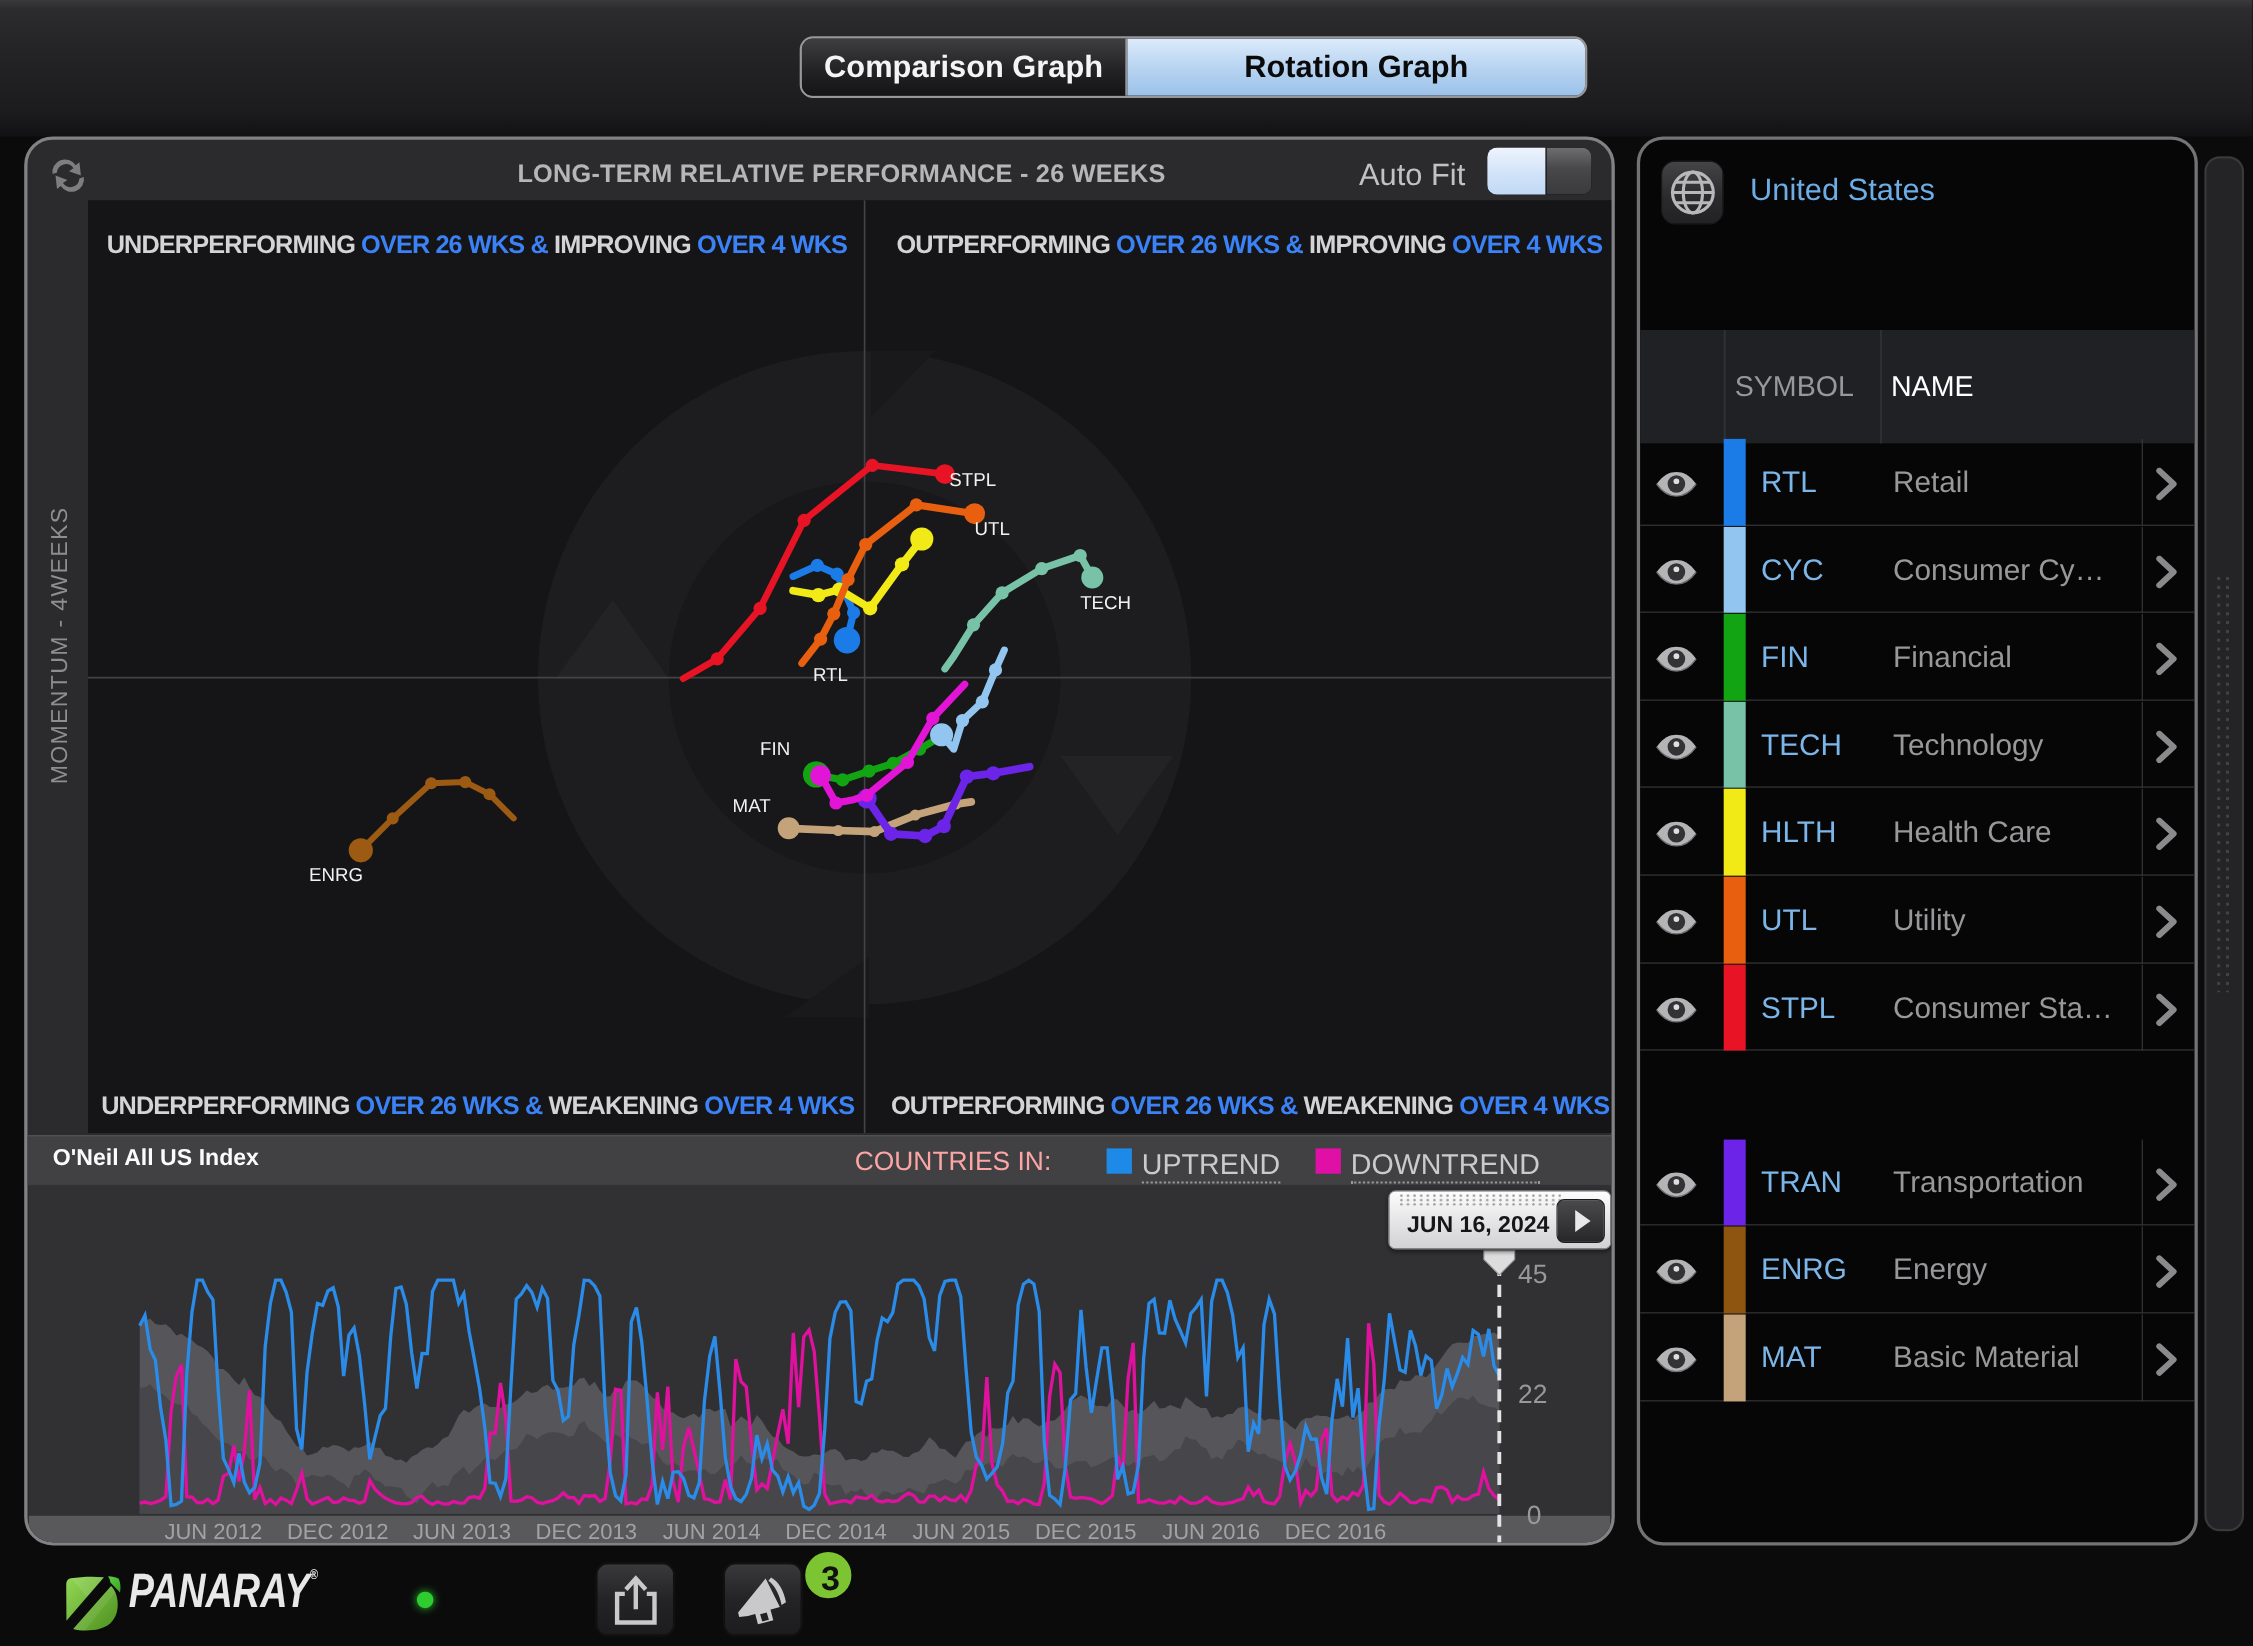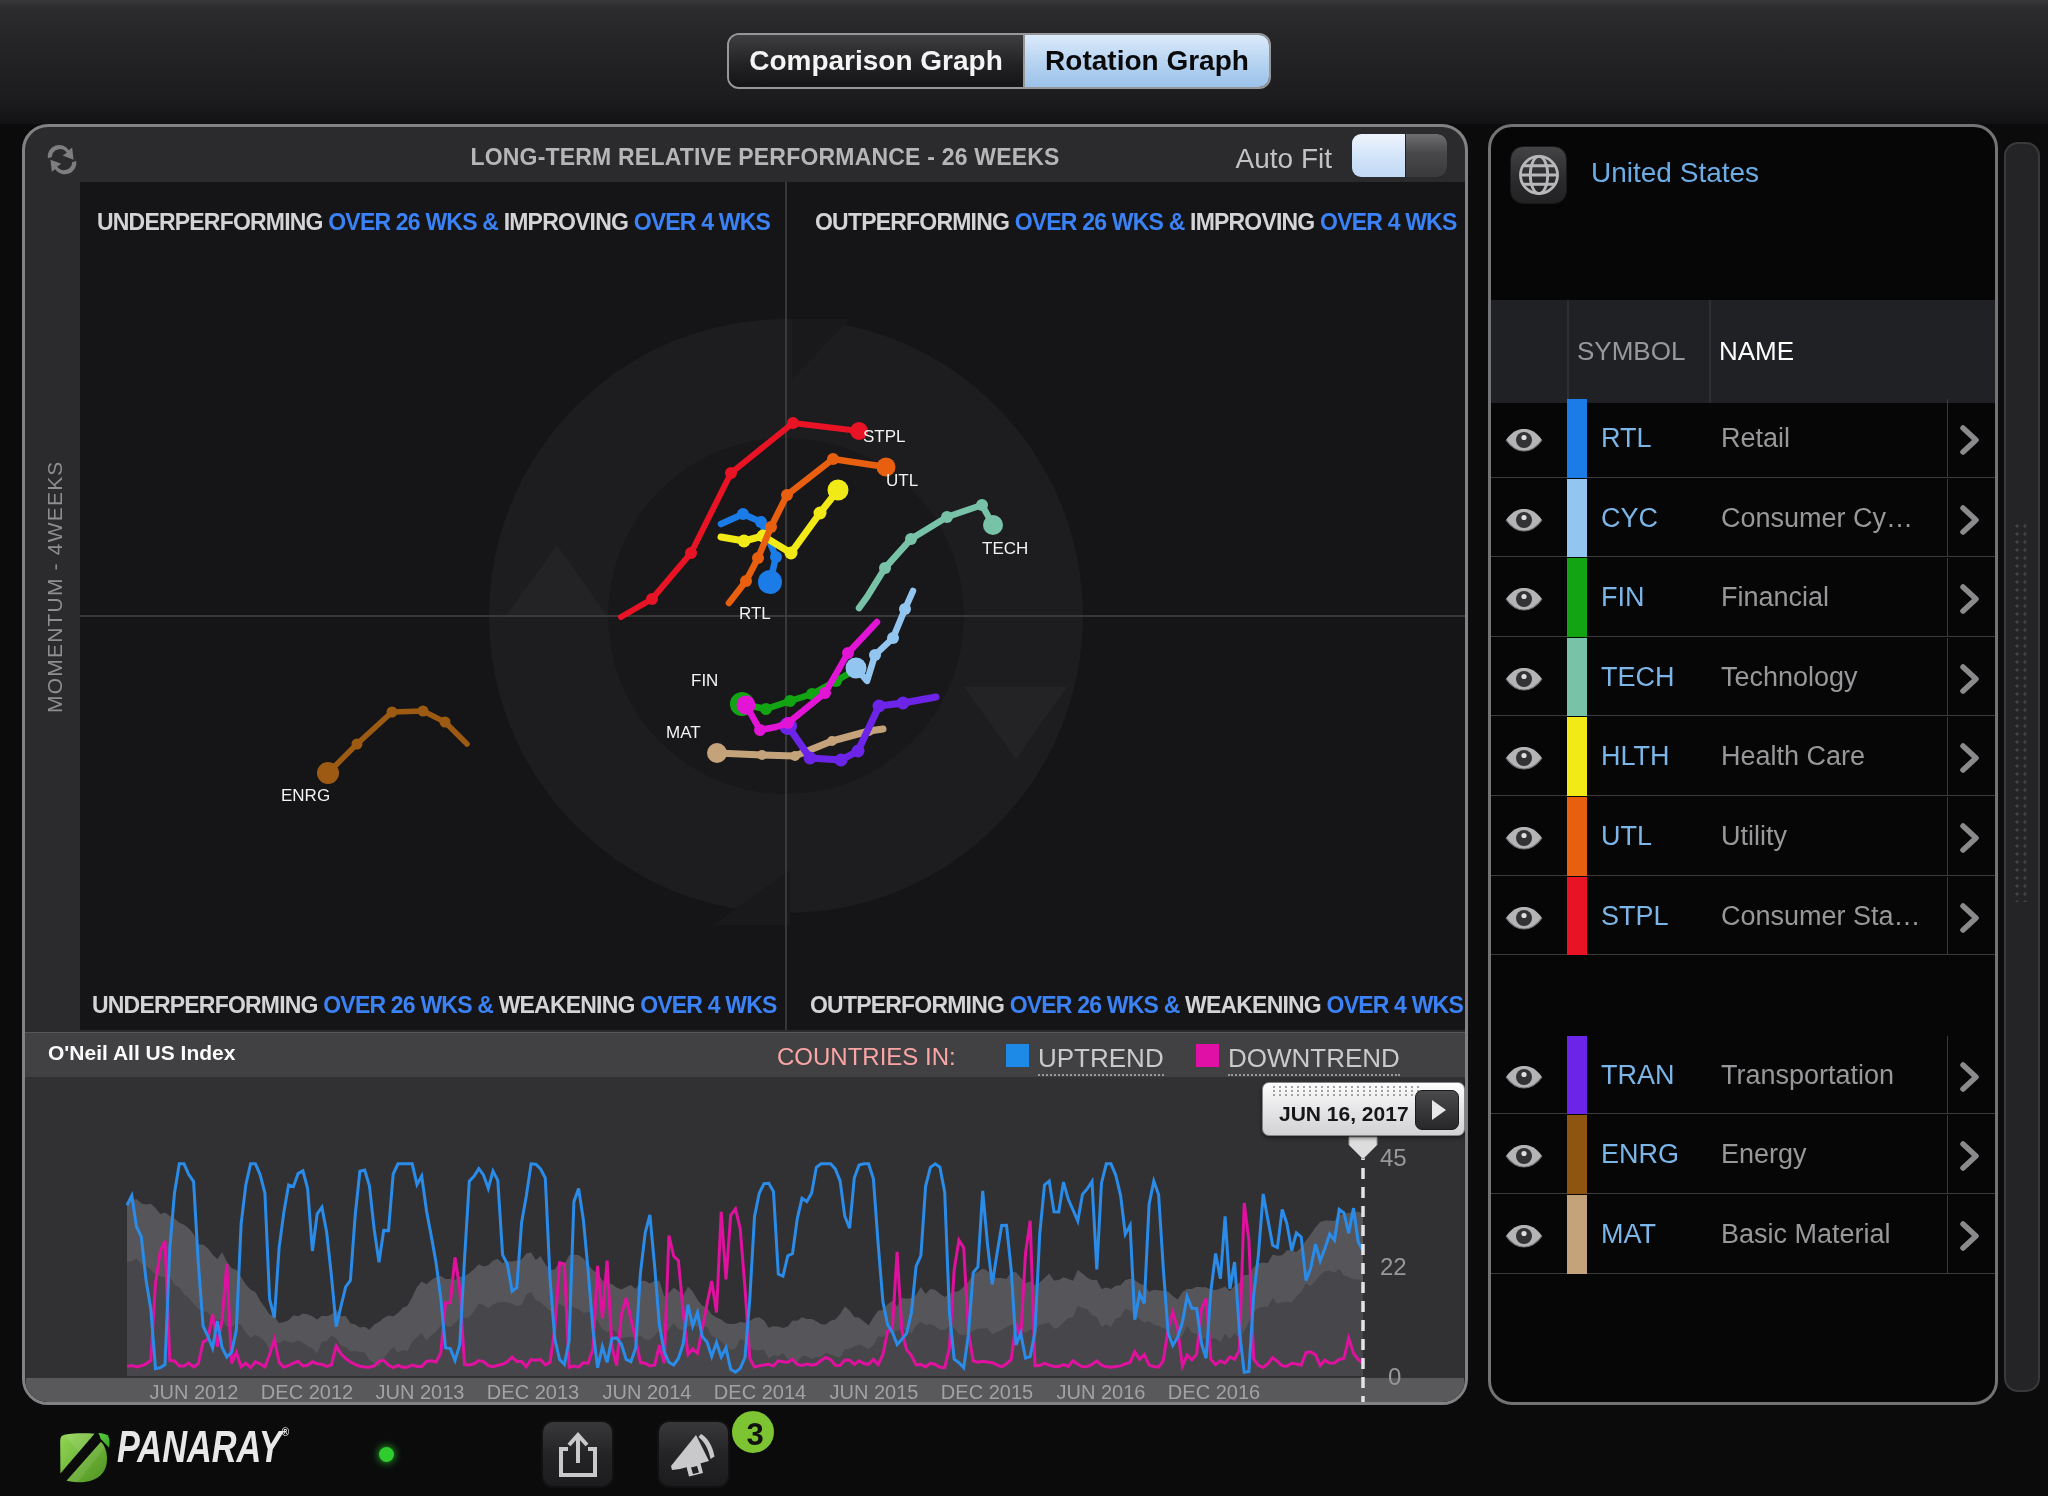--- a/index.html
+++ b/index.html
@@ -2,21 +2,21 @@
 <html><head>
 <meta charset="utf-8">
 <style>
   html,body{margin:0;padding:0;background:#0a0a0b;}
   *{box-sizing:border-box;}
   body{font-family:"Liberation Sans",sans-serif;-webkit-font-smoothing:antialiased;}
   #root{position:relative;width:2048px;height:1496px;overflow:hidden;background:#0b0b0c;}
   
   #topbar{position:absolute;left:0;top:0;width:2048px;height:124px;
     background:linear-gradient(#39393b 0px,#2c2c2e 8px,#252527 40px,#1c1c1e 100px,#121214 124px);}
-  #tabs{position:absolute;left:727px;top:33px;width:544px;height:56px;border:2px solid #97979a;border-radius:12px;overflow:hidden;display:flex;}
+  #tabs{position:absolute;left:727px;top:33px;width:716px;height:56px;border:2px solid #97979a;border-radius:12px;overflow:hidden;display:flex;}
   #tab-left{width:296px;height:100%;background:linear-gradient(#3e3e41,#232326 55%,#141416);color:#f4f4f4;
     font-size:28px;font-weight:bold;text-align:center;line-height:52px;border-right:2px solid #97979a;}
   #tab-right{flex:1;height:100%;background:linear-gradient(#dcebfb,#b5d2f0 55%,#9cc2ea);color:#0a0a0a;
     font-size:28px;font-weight:bold;text-align:center;line-height:52px;}
   
   #mainpanel{position:absolute;left:22px;top:124px;width:1446px;height:1281px;background:#2b2b2d;
     border:3px solid #828285;border-radius:26px;overflow:hidden;}
   #ptitle{position:absolute;left:355px;top:17px;width:770px;text-align:center;color:#b6b6b8;font-size:23px;font-weight:bold;letter-spacing:0.2px;}
   #autofit{position:absolute;right:133px;top:16px;color:#c2c2c4;font-size:28px;}
   #toggle{position:absolute;right:18px;top:7px;width:95px;height:43px;border-radius:9px;overflow:hidden;background:#111;display:flex;}
@@ -232,21 +232,21 @@
         </g>
 
         <line x1="1337" y1="72" x2="1337" y2="327" stroke="#e4e4e6" stroke-width="3.5" stroke-dasharray="11 8"></line>
         <polygon points="1323,60 1351,60 1351,68 1337,82 1323,68" fill="#ddd" stroke="#999" stroke-width="1"></polygon>
       </svg>
       
       <div style="position:absolute;left:1236px;top:5px;width:203px;height:54px;border-radius:7px;border:1px solid #86868a;
         background:linear-gradient(#fdfdfd,#e6e6e8 50%,#d2d2d5);box-shadow:0 2px 4px rgba(0,0,0,.45);">
         <div style="position:absolute;left:8px;top:2px;width:148px;height:11px;
           background-image:radial-gradient(circle,#a2a2a4 1px,transparent 1.3px);background-size:6px 4px;"></div>
-        <div style="position:absolute;left:16px;top:19px;font-size:21px;font-weight:bold;color:#161616;">JUN 16, 2017</div>
+        <div style="position:absolute;left:16px;top:19px;font-size:21px;font-weight:bold;color:#161616;">JUN 16, 2024</div>
         <div style="position:absolute;right:5px;top:7px;width:44px;height:40px;border-radius:7px;
           background:linear-gradient(#4a4a4c,#272729);border:1px solid #1b1b1d;">
           <div style="position:absolute;left:16px;top:9px;width:0;height:0;border-left:14px solid #e8e8ea;border-top:10px solid transparent;border-bottom:10px solid transparent;"></div>
         </div>
       </div>
     </div>
   </div>
   <div id="rp-behind">
     <div style="position:absolute;left:7px;top:378px;width:16px;height:380px;
       background-image:radial-gradient(circle,#434345 1.4px,transparent 1.8px);background-size:8px 8px;"></div>

